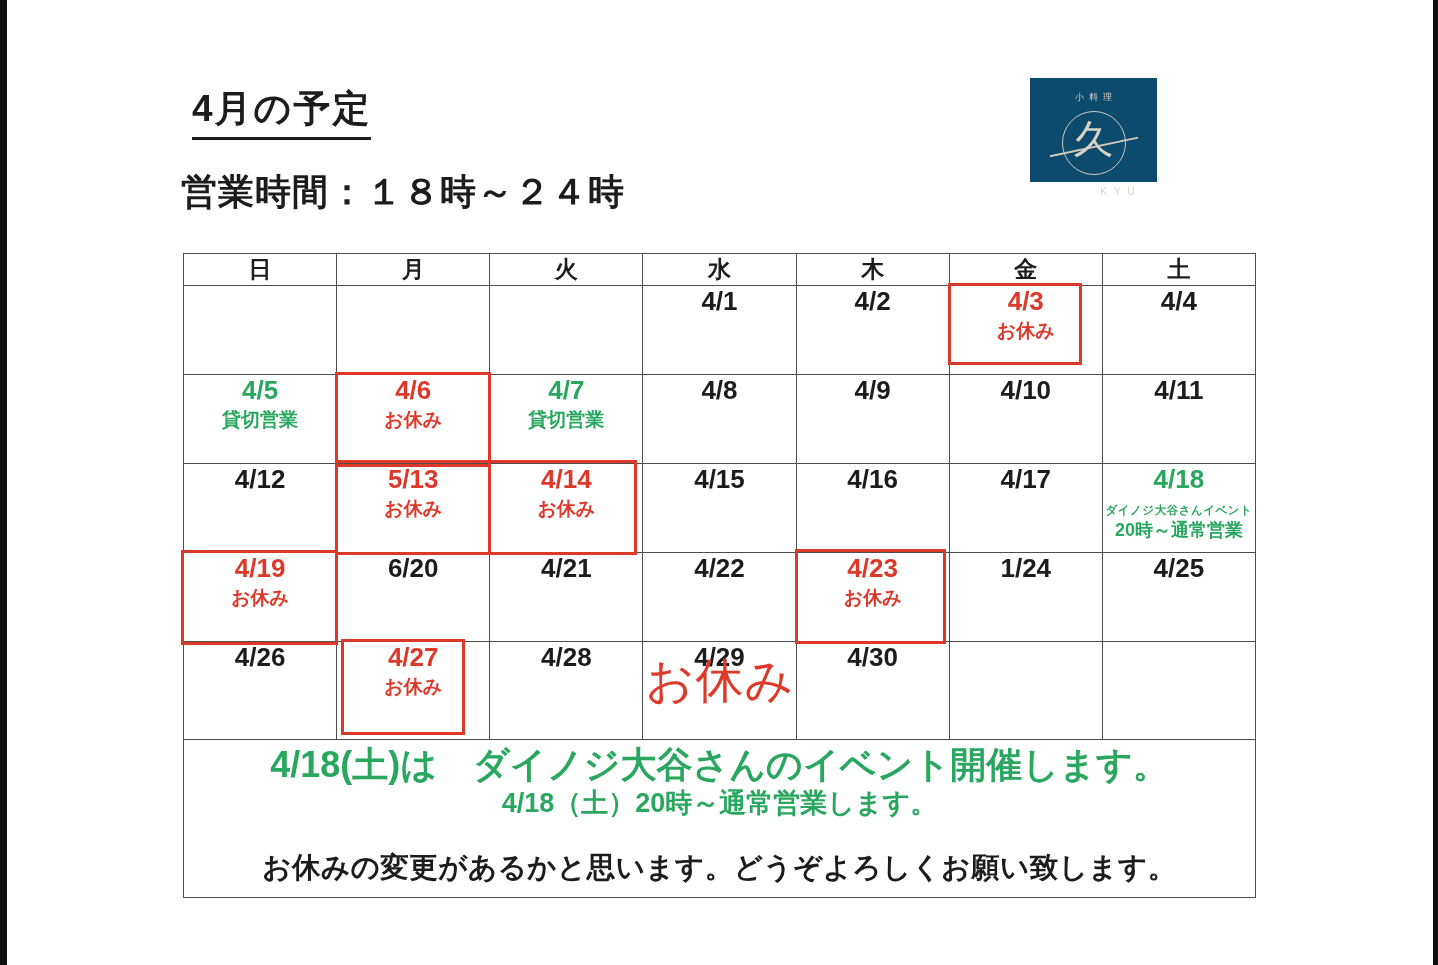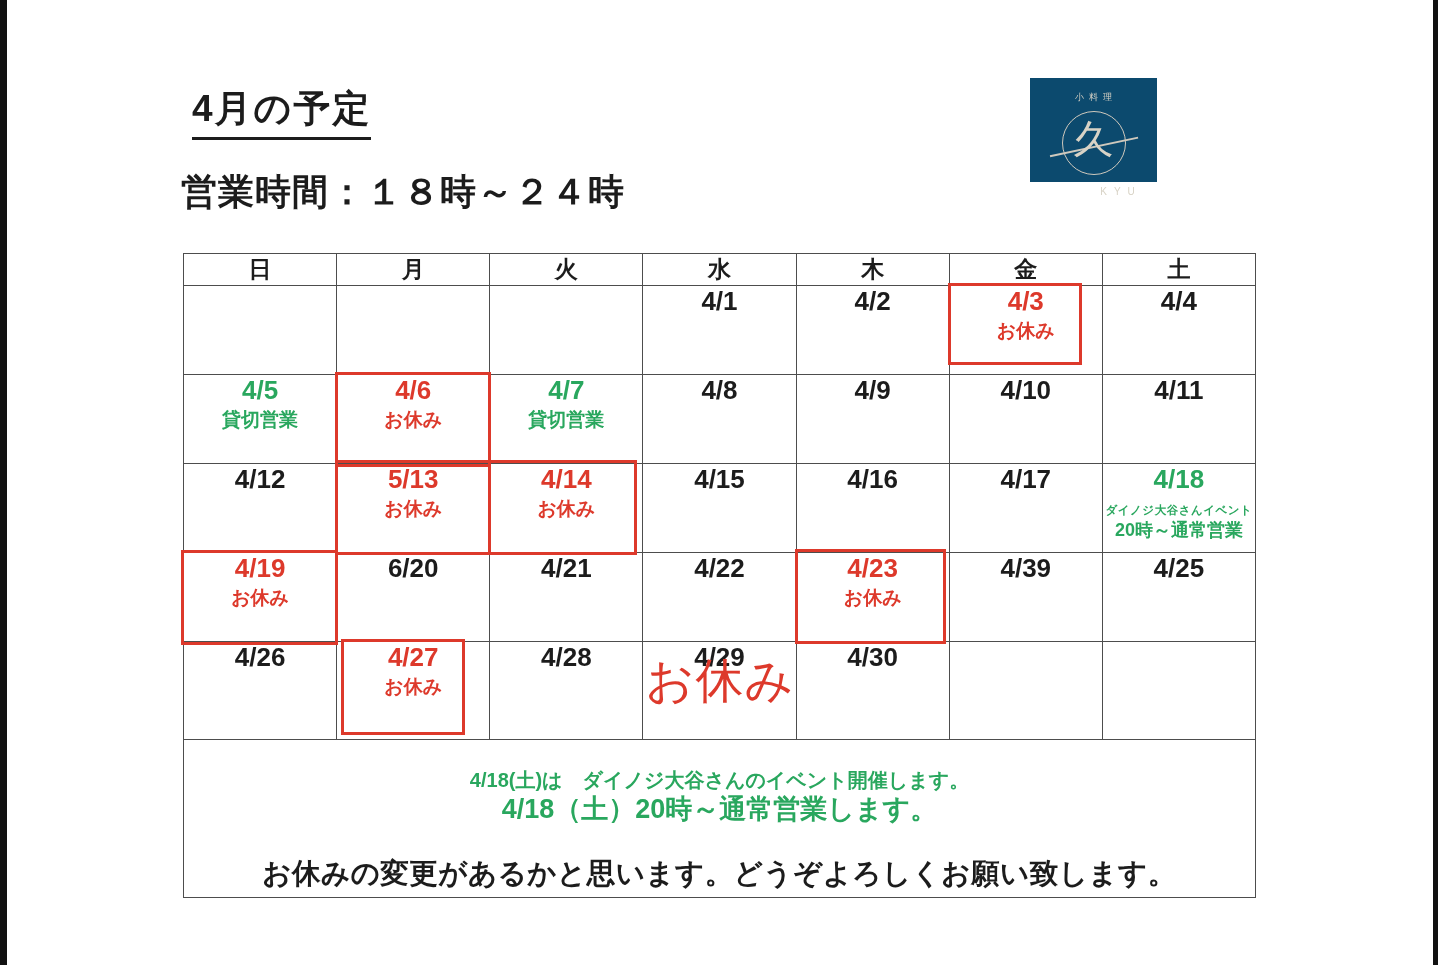--- a/index.html
+++ b/index.html
@@ -79,21 +79,21 @@
     font-size:48px;font-weight:500;color:var(--red);
     text-align:center;letter-spacing:1px;line-height:1;
   }
 
   
   td.footer-cell{
     border:1.5px solid var(--grid);height:157px;vertical-align:top;
     text-align:center;padding:0;
   }
   .footer-line{margin:0;font-weight:bold;line-height:1.25;}
-  .footer-line.l1{margin-top:28px;font-size:20px;}
+  .footer-line.l1{margin-top:2px;font-size:36px;}
   .footer-line.l2{font-size:27px;}
   .footer-line.l3{margin-top:29px;font-size:28.5px;letter-spacing:.5px;}
 </style>
 </head>
 <body>
 
 <div class="edge-strip left"></div>
 <div class="edge-strip right"></div>
 
 <div class="page-title">4月の予定</div>
@@ -217,21 +217,21 @@
           </td>
           <td class="day-cell">
             <div class="date c-black">4/22</div>
           </td>
           <td class="day-cell">
             <div class="red-frame" style="inset: -4px 3px -3px -2px;"></div>
             <div class="date c-red">4/23</div>
             <div class="note c-red">お休み</div>
           </td>
           <td class="day-cell">
-            <div class="date c-black">4/39</div>
+            <div class="date c-black">1/24</div>
           </td>
           <td class="day-cell">
             <div class="date c-black">4/25</div>
           </td>
         </tr>
         <tr class="last-week">
           <td class="day-cell">
             <div class="date c-black">4/26</div>
           </td>
           <td class="day-cell">

